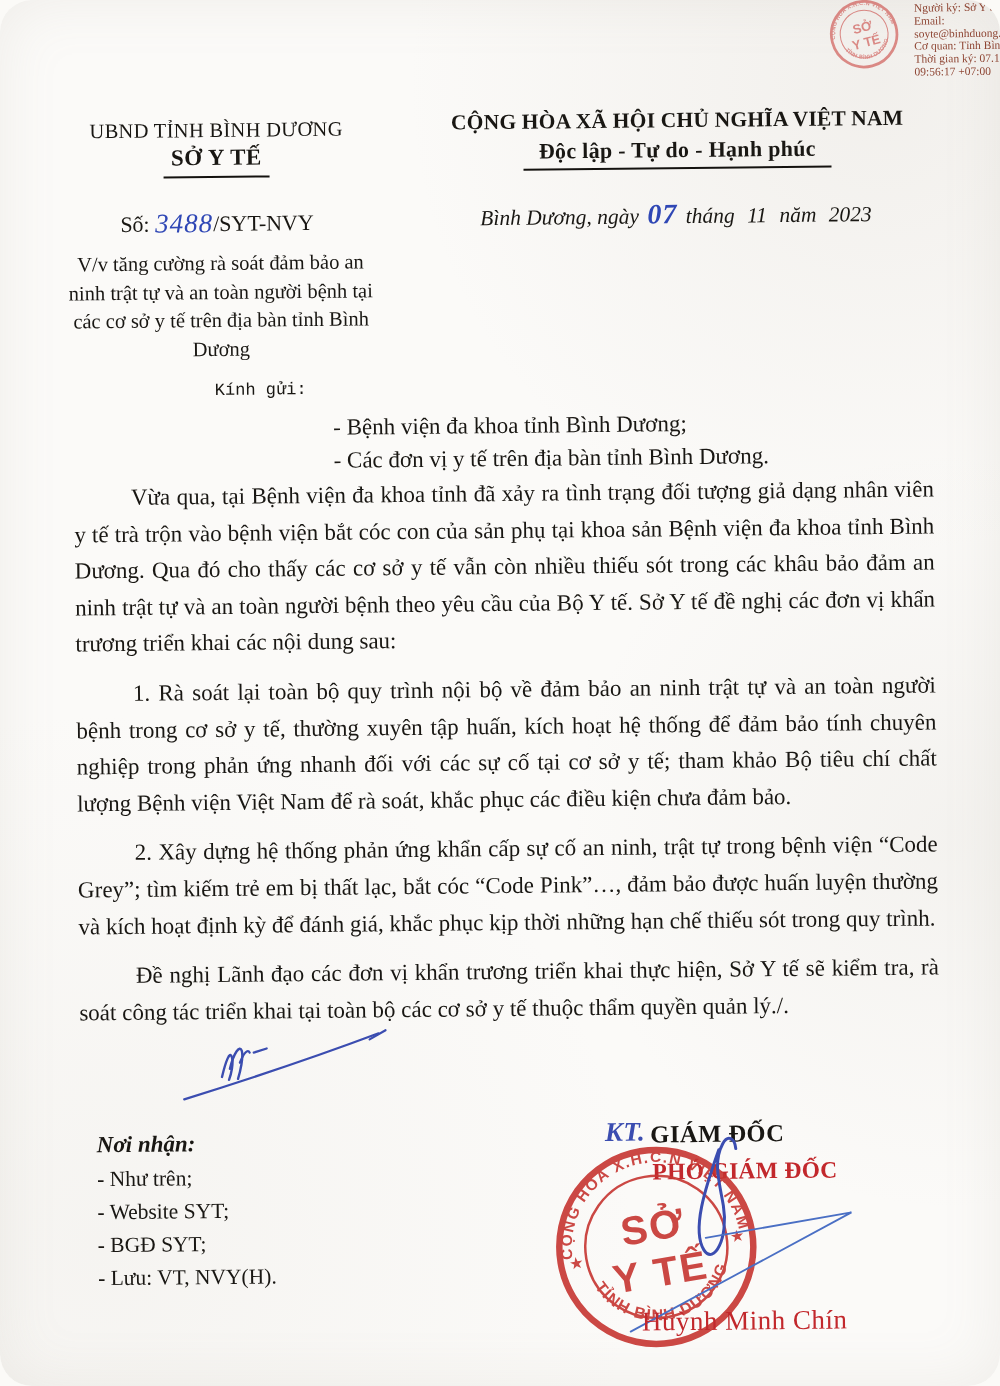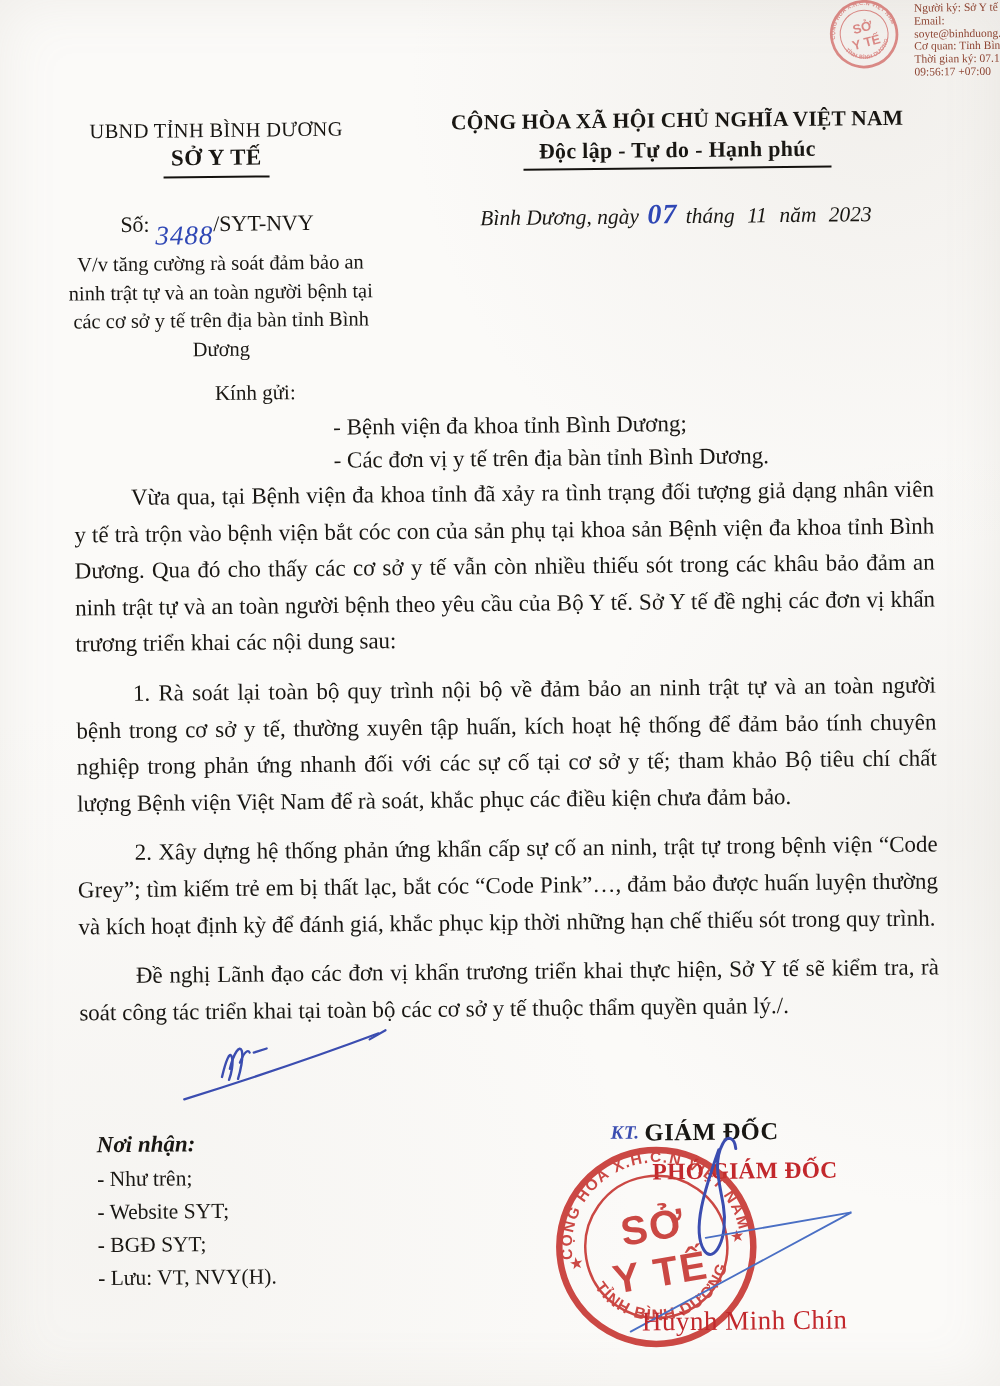--- a/index.html
+++ b/index.html
@@ -9,20 +9,21 @@
     background:#fbfaf7;
   }
   .page {
     position:relative; width:1000px; height:1386px; overflow:hidden;
     background:
       radial-gradient(circle at 88% 6%, rgba(205,198,188,0.20), transparent 30%),
       radial-gradient(circle at 10% 90%, rgba(205,200,190,0.12), transparent 35%),
       radial-gradient(circle at 95% 60%, rgba(200,195,185,0.14), transparent 30%),
       #fbfaf8;
     box-shadow: inset 0 0 60px rgba(160,150,135,0.12);
+    border-radius: 32px;
   }
   .sheet { position:absolute; inset:0; transform:rotate(-0.6deg); color:#191713; }
 
   
   .esign {
     position:absolute; left:921px; top:6px; width:130px;
     font-size:11.5px; line-height:12.8px; color:#8e4533; white-space:nowrap;
   }
 
   .mini-seal { position:absolute; left:836px; top:3px; opacity:0.55; transform:rotate(-14deg); }
@@ -32,45 +33,45 @@
   .hdr-left .org-parent { font-size:20.5px; letter-spacing:0.3px; }
   .hdr-left .org { font-size:23px; font-weight:bold; margin-top:3px; letter-spacing:0.5px; }
   .hdr-left .rule { width:106px; height:2px; background:#14120f; margin:5px auto 0; }
 
   .hdr-right { position:absolute; left:418px; top:110px; width:530px; text-align:center; }
   .hdr-right .national { font-size:21.5px; font-weight:bold; letter-spacing:0.2px; }
   .hdr-right .motto { font-size:22px; font-weight:bold; margin-top:4px; letter-spacing:0.3px; }
   .hdr-right .rule { width:308px; height:2px; background:#14120f; margin:4px auto 0; }
 
   .ref-line { position:absolute; left:60px; top:204px; width:324px; text-align:center; font-size:22px; }
-  .ref-number { color:#2f47b5; font-style:italic; font-size:27px; letter-spacing:1px; position:relative; top:13px; }
+  .ref-number { color:#2f47b5; font-style:italic; font-size:27px; letter-spacing:1px; position:relative; top:1px; }
 
   .date-line { position:absolute; left:438px; top:200px; width:486px; text-align:center;
                font-style:italic; font-size:21.5px; }
   .date-line .suffix { word-spacing:7px; }
   .date-day { color:#2f47b5; font-size:28px; font-weight:bold; letter-spacing:1px; padding:0 3px; }
 
   .subject { position:absolute; left:64px; top:246px; width:322px; text-align:center;
              font-size:20.5px; line-height:28.5px; }
 
-  .salutation { position:absolute; left:218px; top:378px; font-size:21px; }
+  .salutation { position:absolute; left:218px; top:378px; font-size:17px;font-family:Liberation Mono, monospace; }
   .recipients { position:absolute; left:336px; top:410px; font-size:23px; line-height:32.5px; }
 
   .body-text { position:absolute; left:76px; top:476px; width:860px;
                font-size:23px; line-height:36.6px; text-align:justify; }
   .body-text p { text-indent:57px; }
   .body-text p + p { margin-top:13px; }
 
   .cc-block { position:absolute; left:92px; top:1128px; font-size:21.5px; }
   .cc-block .cc-label { font-weight:bold; font-style:italic; font-size:23px; margin-bottom:5px; }
   .cc-block .cc-item { line-height:33px; }
 
   .sign-head { position:absolute; left:540px; top:1120px; width:300px; text-align:center;
                font-size:24.5px; font-weight:bold; letter-spacing:0.5px; }
-  .sign-kt { color:#3b4db0; font-style:italic; font-weight:bold; font-size:19px; margin-right:5px;
+  .sign-kt { color:#3b4db0; font-style:italic; font-weight:bold; font-size:27px; margin-right:5px;
              position:relative; top:-2px; }
   .deputy-title { position:absolute; left:620px; top:1160px; width:240px; text-align:center;
                   color:#c2282c; font-weight:bold; font-size:23.5px; letter-spacing:0.3px; }
 
   .seal-main { position:absolute; left:548px; top:1146px; transform:rotate(-9deg); opacity:0.9; }
 
   .signer-name { position:absolute; left:612px; top:1308px; width:252px; text-align:center;
                  color:#c2282c; font-size:27px; letter-spacing:0.5px; }
 
   .sig-strokes { position:absolute; left:540px; top:1090px; }

